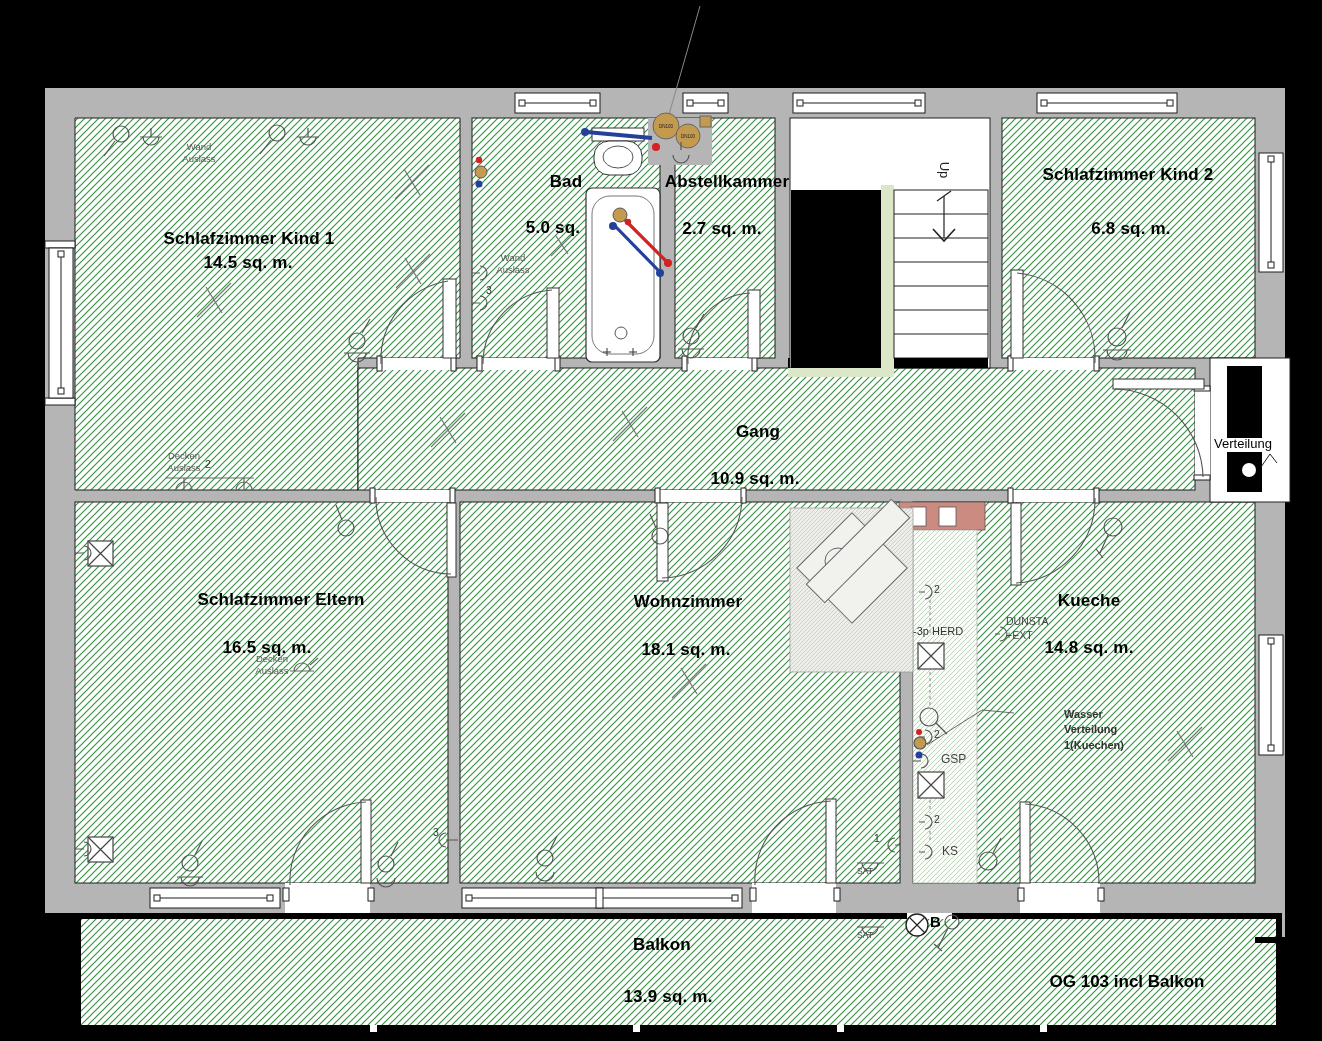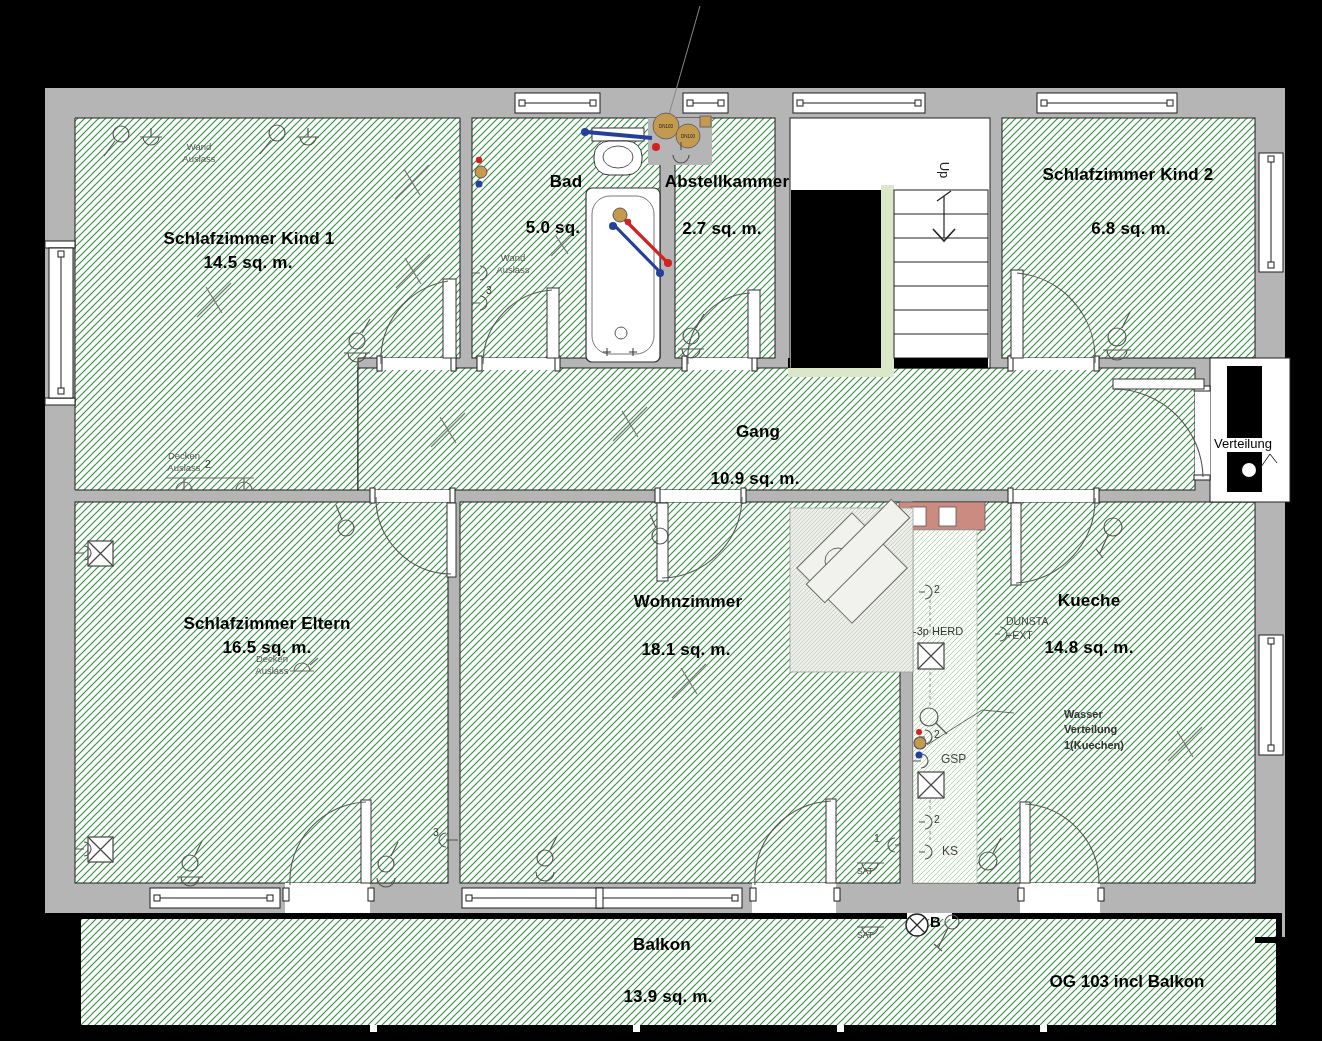--- a/index.html
+++ b/index.html
@@ -461,21 +461,21 @@
 
 <div class="lbl room-name" style="left:727px;top:173px;">Abstellkammer</div>
 <div class="lbl room-area" style="left:722px;top:220px;">2.7 sq. m.</div>
 
 <div class="lbl room-name" style="left:1128px;top:166px;text-align:center;">Schlafzimmer Kind 2</div>
 <div class="lbl room-area" style="left:1131px;top:220px;">6.8 sq. m.</div>
 
 <div class="lbl room-name" style="left:758px;top:423px;">Gang</div>
 <div class="lbl room-area" style="left:755px;top:470px;">10.9 sq. m.</div>
 
-<div class="lbl room-name" style="left:267px;top:591px;margin-top:24px;">Schlafzimmer Eltern</div>
+<div class="lbl room-name" style="left:281px;top:591px;">Schlafzimmer Eltern</div>
 <div class="lbl room-area" style="left:267px;top:639px;">16.5 sq. m.</div>
 
 <div class="lbl room-name" style="left:688px;top:593px;">Wohnzimmer</div>
 <div class="lbl room-area" style="left:686px;top:641px;">18.1 sq. m.</div>
 
 <div class="lbl room-name" style="left:1089px;top:592px;">Kueche</div>
 <div class="lbl room-area" style="left:1089px;top:639px;">14.8 sq. m.</div>
 
 <div class="lbl room-name" style="left:662px;top:936px;">Balkon</div>
 <div class="lbl room-area" style="left:668px;top:988px;">13.9 sq. m.</div>

